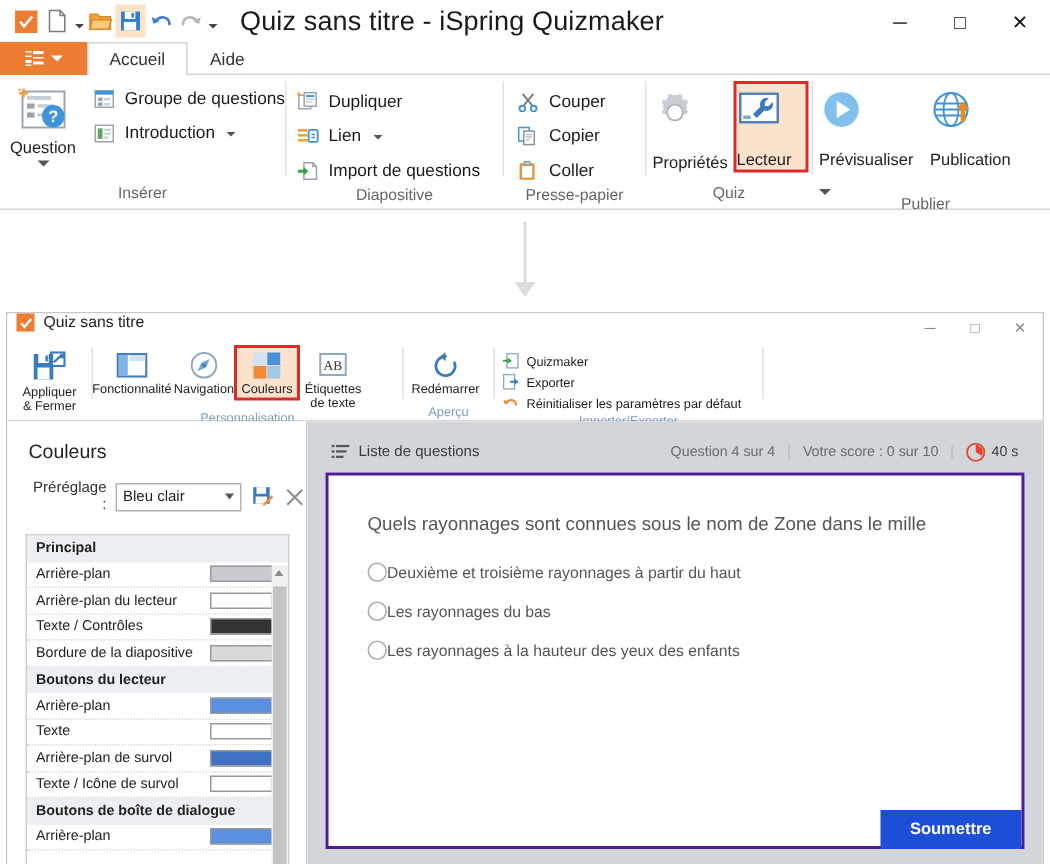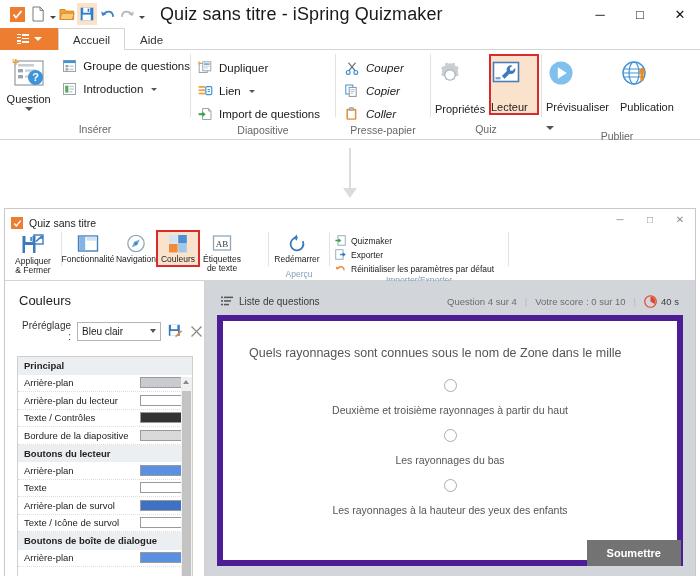--- a/index.html
+++ b/index.html
@@ -69,21 +69,21 @@
 
   
   .midarrow { position:absolute; left:0; top:140px; width:700px; height:68px; background:#fff; }
   .midarrow .shaft { position:absolute; left:349px; top:8px; width:2px; height:42px; background:#dcdcdc; }
   .midarrow .head { position:absolute; left:343px; top:48px; width:0;height:0;
       border-left:7px solid transparent;border-right:7px solid transparent;border-top:10px solid #dcdcdc; }
 
   
   .win2 { position:absolute; left:4px; top:208px; width:692px; height:368px; background:#fff;
           border:1px solid #c8c8c8; }
-  .w2title { height:20px; background:#fff; display:flex; align-items:flex-end; padding-left:6px; position:relative;}
+  .w2title { height:20px; background:#fff; display:flex; align-items:flex-start; padding-left:6px; position:relative;}
   .w2title .icon { width:12px; height:12px; background:#ed7d31; display:flex; align-items:center; justify-content:center; margin-right:6px;}
   .w2title .t { font-size:10.5px; color:#222; }
   .w2ctrl { position:absolute; right:0; top:0; display:flex; }
   .w2ctrl div { width:30px; height:20px; display:flex; align-items:center; justify-content:center; font-size:10px; color:#888;}
 
   .w2ribbon { position:relative; height:52px; background:#fff; display:flex; border-bottom:1px solid #d4d4d4;}
   .g2 { position:relative; display:flex; flex-direction:column; height:52px;}
   .g2 .gbody { flex:1; display:flex; align-items:flex-start; padding-top:3px; }
   .g2 .glabel { height:12px; font-size:8.5px; color:#7f9db9; text-align:center; line-height:10px;}
   .b2 { width:56px; display:flex; flex-direction:column; align-items:center; gap:1px; padding-top:2px;}
@@ -121,26 +121,26 @@
   .ct-scroll .up { position:absolute; left:2px; top:3px; width:0;height:0;
       border-left:3.5px solid transparent;border-right:3.5px solid transparent;border-bottom:4px solid #8a8a8a;}
 
   
   .preview { flex:1; background:#d2d6da; position:relative; padding:10px 12px; }
   .pv-top { display:flex; align-items:center; height:20px; padding:0 4px; }
   .pv-top .lqt { display:flex; align-items:center; gap:6px; font-size:10px; color:#3a3a3a; }
   .pv-top .rgt { margin-left:auto; display:flex; align-items:center; gap:8px; font-size:9.5px; color:#6a6a6a;}
   .pv-top .divider { color:#b9b9b9; }
   .pv-top .timer { display:flex; align-items:center; gap:4px; color:#3a3a3a; font-size:9.5px;}
-  .pv-card { position:absolute; left:12px; right:12px; top:34px; bottom:10px; background:#fff; border:6px solid #4c1d95; }
+  .pv-card { position:absolute; left:12px; right:12px; top:34px; bottom:10px; background:#fff; border:2px solid #4c1d95; }
   .pv-q { font-size:12.5px; color:#555; padding:24px 26px 0 26px; line-height:16px;}
   .pv-opts { padding:18px 26px 0 26px; display:flex; flex-direction:column; gap:13px; }
-  .pv-opt { display:flex; align-items:center; gap:12px; font-size:10.5px; color:#555;flex-direction:column;}
+  .pv-opt { display:flex; align-items:center; gap:0; font-size:10.5px; color:#555;}
   .radio { width:13px; height:13px; border:1.5px solid #a8adb3; border-radius:50%; flex:0 0 13px; background:#fff;}
-  .pv-submit { position:absolute; right:14px; bottom:10px; background:#737373; color:#fff; font-size:11px;
+  .pv-submit { position:absolute; right:14px; bottom:10px; background:#1d4ed8; color:#fff; font-size:11px;
                padding:7px 20px; border:none; font-weight:bold; cursor:pointer; }
 </style>
 </head>
 <body>
 
 <div class="page">
 
   <div class="win1">
 
     <div class="titlebar">
@@ -316,21 +316,21 @@
               <span>Import de questions</span>
             </div>
           </div>
         </div>
         <div class="glabel">Diapositive</div>
       </div>
       <div class="rsep"></div>
 
       <div class="rgroup" style="width:94px">
         <div class="gbody">
-          <div class="smlist" style="padding-left:8px; padding-top:2px;font-style:italic;">
+          <div class="smlist" style="padding-left:8px; padding-top:2px;">
             <div class="smitem">
               <span class="ic">
                 <svg width="14" height="14" viewBox="0 0 14 14">
                     <path d="M3.4 1.6l7 8.4M10.6 1.6l-7 8.4" stroke="#6b7780" stroke-width="1.2" fill="none"></path>
                     <circle cx="3.2" cy="11.4" r="1.9" fill="none" stroke="#3f93d8" stroke-width="1.2"></circle>
                     <circle cx="10.8" cy="11.4" r="1.9" fill="none" stroke="#3f93d8" stroke-width="1.2"></circle>
                   </svg>
               </span>
               <span>Couper</span>
             </div>
@@ -478,20 +478,21 @@
           </div>
           <div class="b2" style="width:48px">
             <svg width="22" height="20" viewBox="0 0 22 20">
               <rect x="2.5" y="2" width="17" height="14" fill="#fff" stroke="#8fa8bd" stroke-width="1.3"></rect>
               <text x="11" y="12.5" font-size="9" font-family="Liberation Serif, serif" fill="#3a3a3a" text-anchor="middle">AB</text>
             </svg>
             <span class="lbl">Étiquettes</span>
             <span class="lbl" style="margin-top:-2px">de texte</span>
           </div>
         </div>
+        <div class="glabel">Personnalisation</div>
       </div>
       <div class="sep2"></div>
 
       <div class="g2" style="width:60px">
         <div class="gbody">
           <div class="b2">
             <svg width="22" height="20" viewBox="0 0 22 20">
               <path d="M11 3.6a6.4 6.4 0 1 0 6 4.2" fill="none" stroke="#3b7bbd" stroke-width="1.8" stroke-linecap="round"></path>
               <path d="M11 0.6v6.2l-3.4-3.1z" fill="#3b7bbd"></path>
             </svg>

